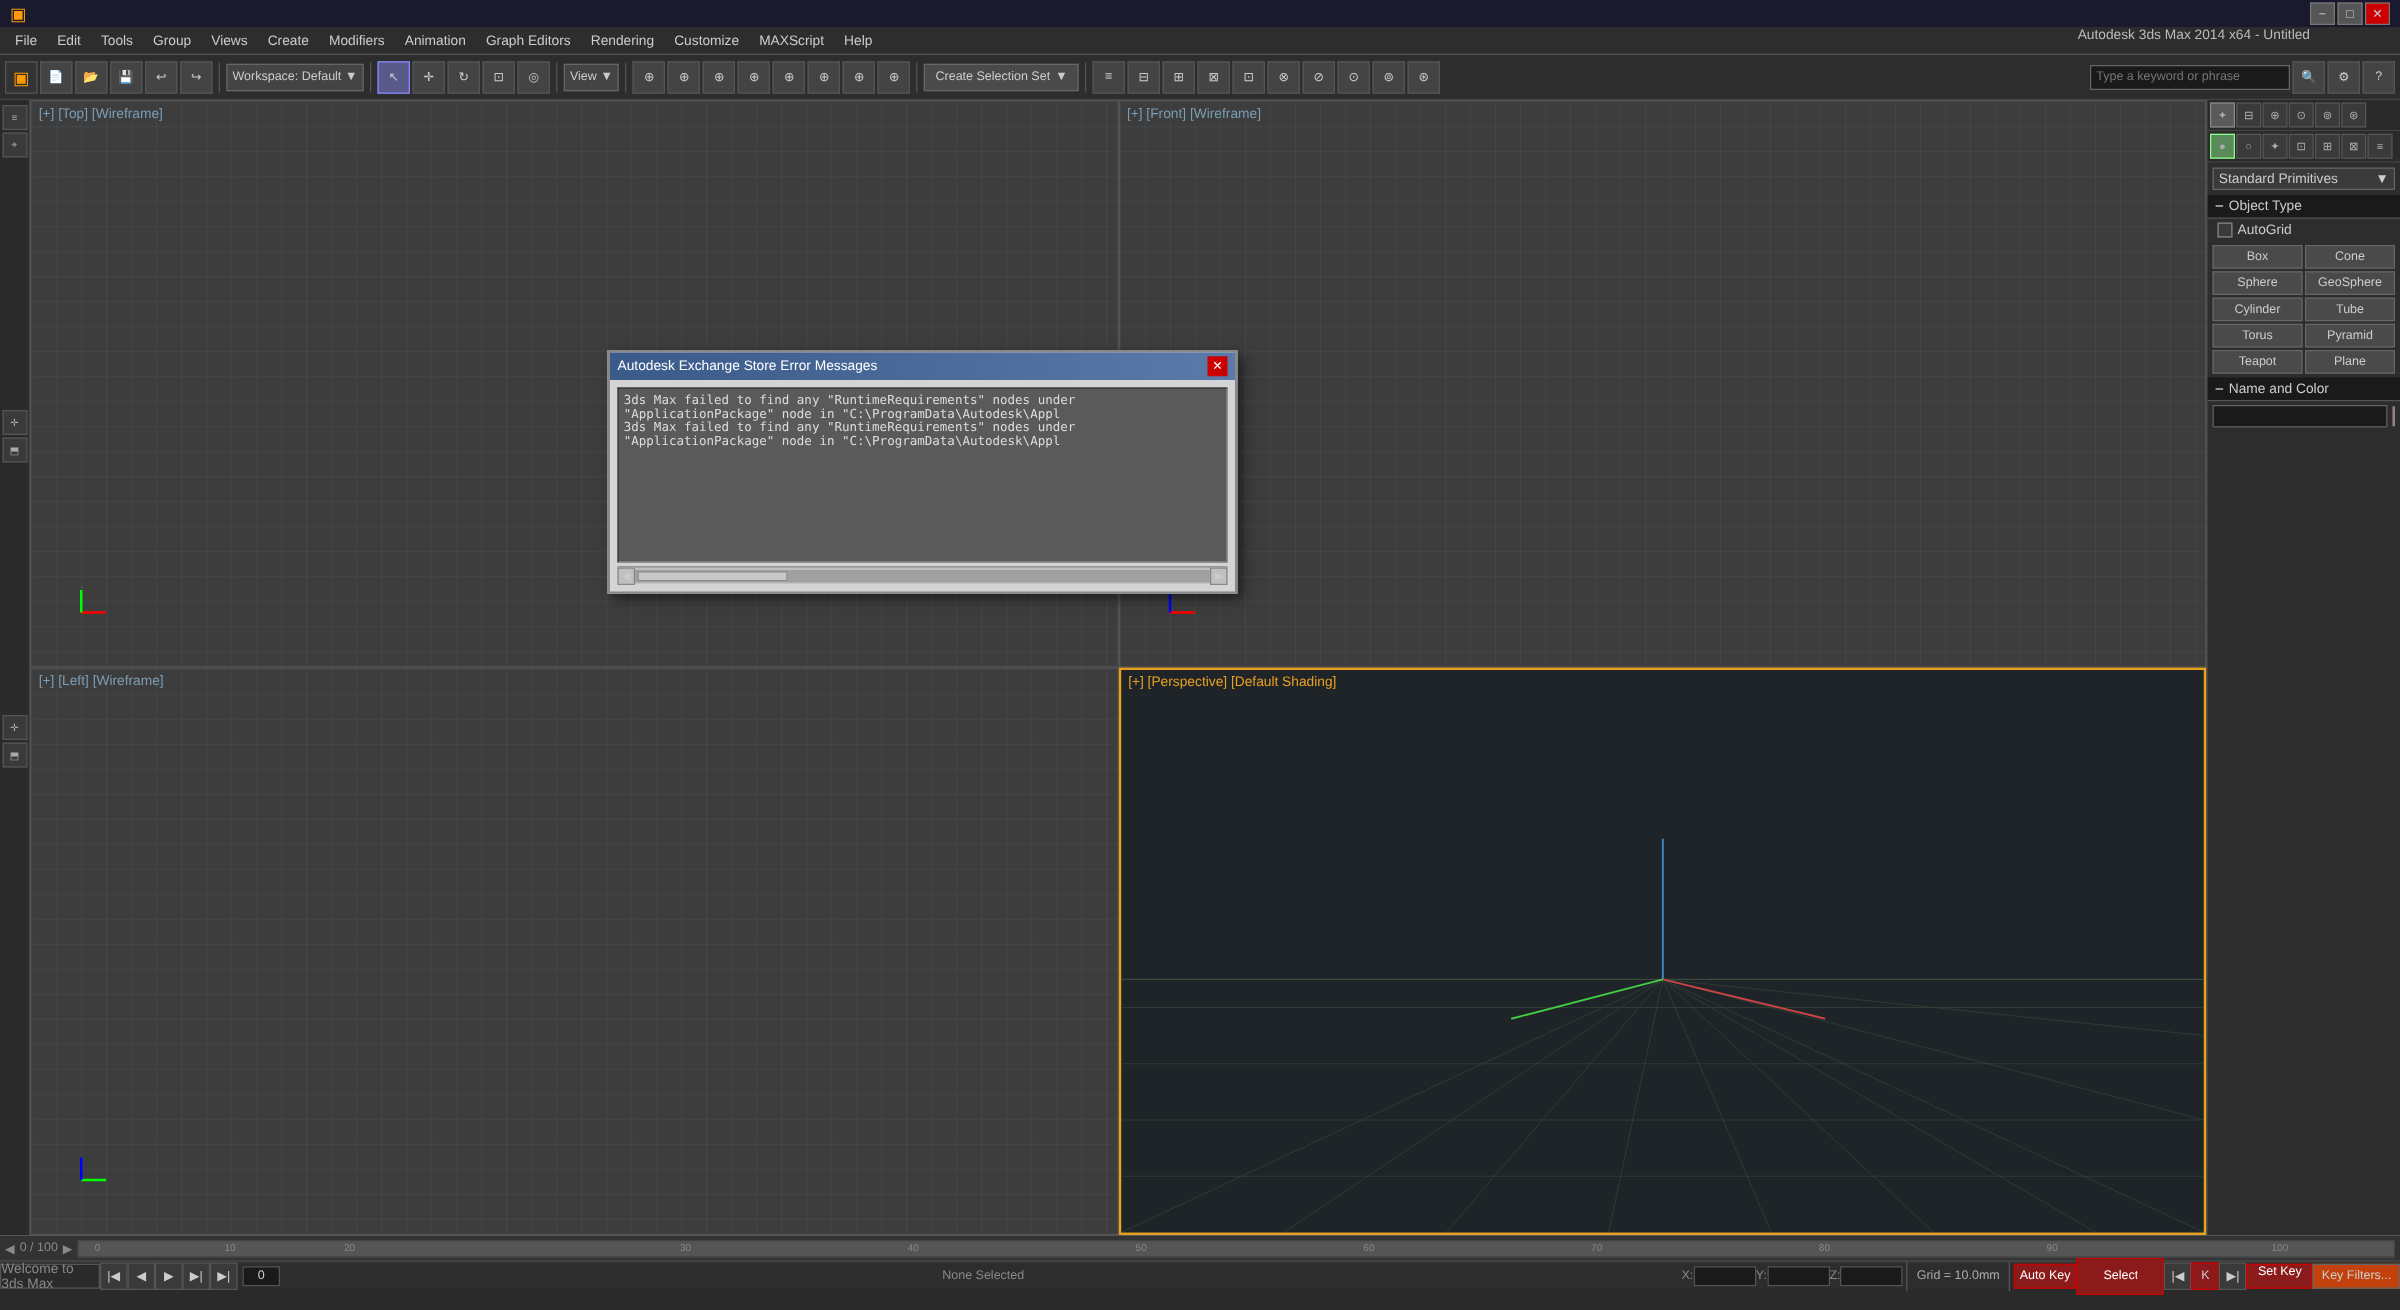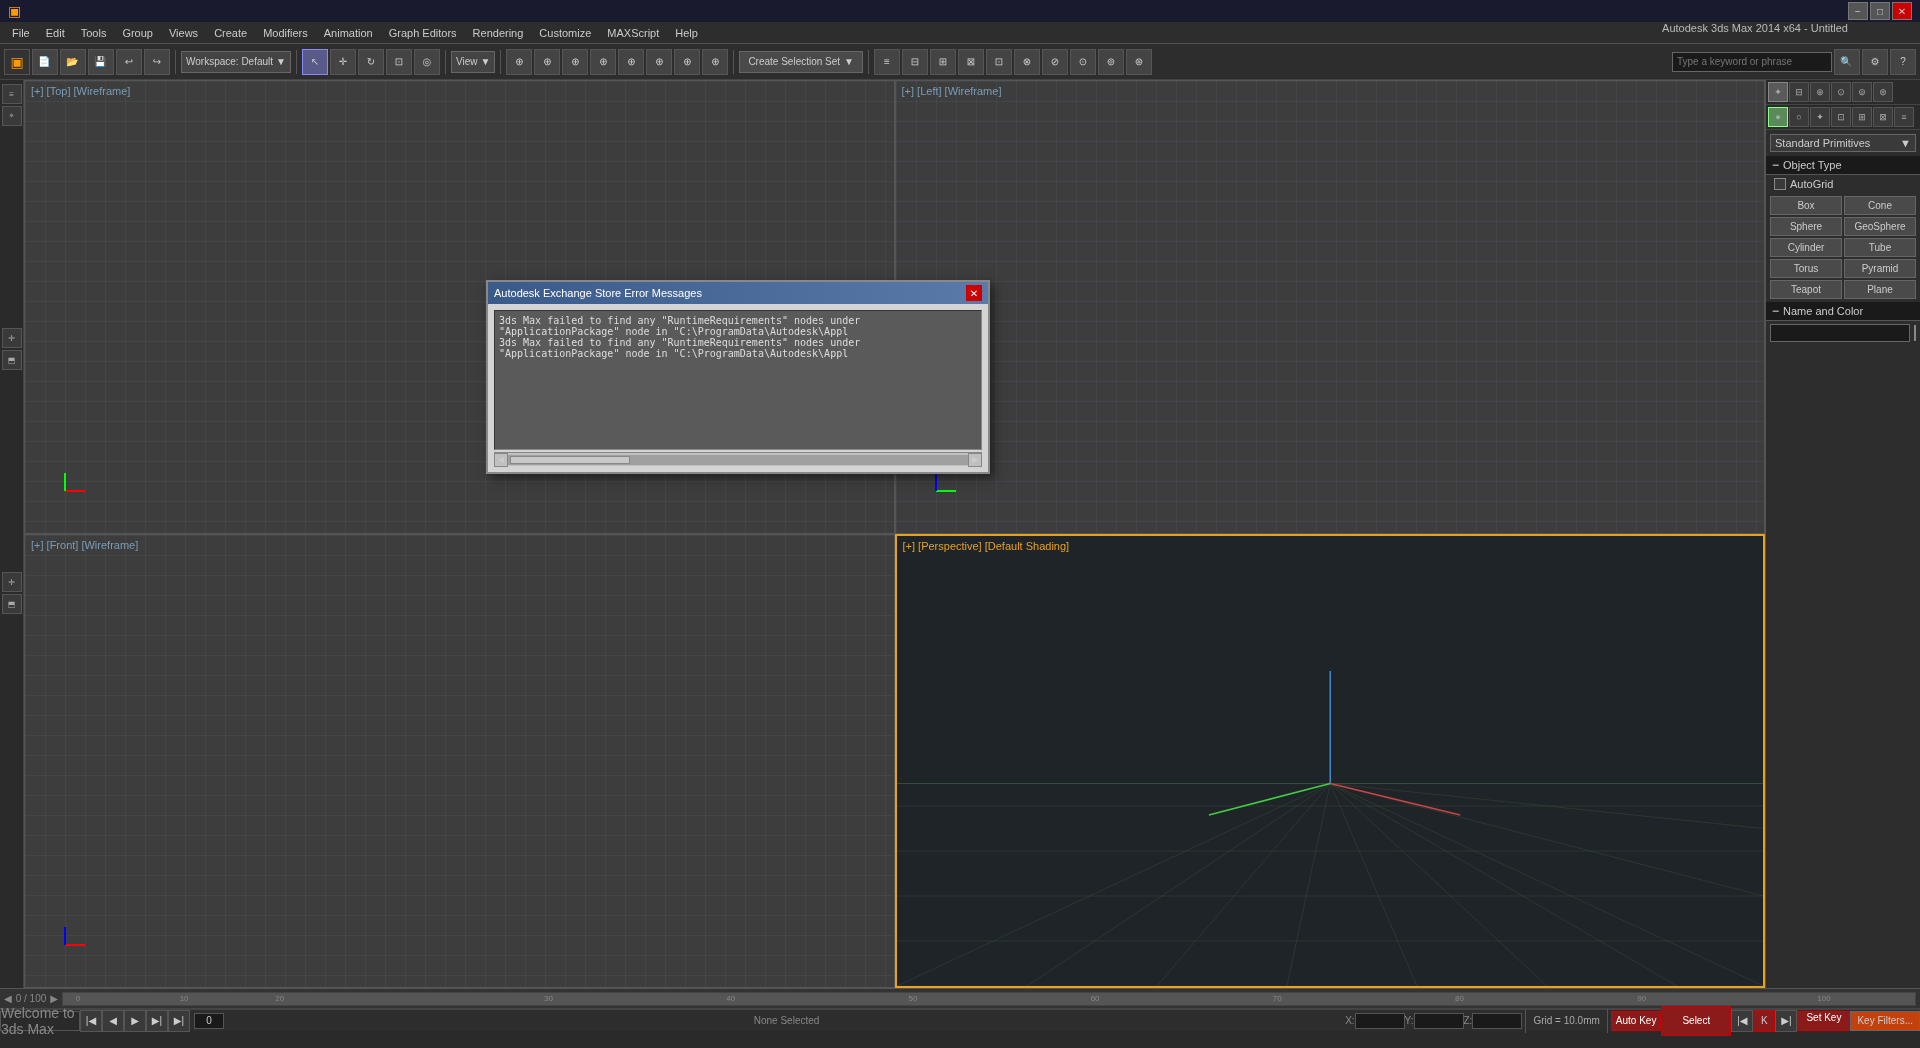--- a/index.html
+++ b/index.html
@@ -645,39 +645,39 @@
           <line x1="20" y1="20" x2="40" y2="20" stroke="#f00" stroke-width="2"></line>
           <line x1="20" y1="20" x2="20" y2="2" stroke="#0f0" stroke-width="2"></line>
           <text x="42" y="24" fill="#f00" font-size="9">X</text>
           <text x="18" y="0" fill="#0f0" font-size="9">Y</text>
         </svg>
       </div>
     </div>
 
     <div class="viewport" style="position:relative;">
       <div class="grid-bg"></div>
+      <div class="viewport-label">[+] [Front] [Wireframe]</div>
+      <div style="position:absolute;bottom:20px;left:20px;">
+        <svg width="40" height="40">
+          <line x1="20" y1="20" x2="40" y2="20" stroke="#f00" stroke-width="2"></line>
+          <line x1="20" y1="20" x2="20" y2="2" stroke="#00f" stroke-width="2"></line>
+          <text x="42" y="24" fill="#f00" font-size="9">X</text>
+          <text x="18" y="0" fill="#00f" font-size="9">Z</text>
+        </svg>
+      </div>
+    </div>
+
+    <div class="viewport" style="position:relative;">
+      <div class="grid-bg"></div>
       <div class="viewport-label">[+] [Left] [Wireframe]</div>
       <div style="position:absolute;bottom:20px;left:20px;">
         <svg width="40" height="40">
           <line x1="20" y1="20" x2="40" y2="20" stroke="#0f0" stroke-width="2"></line>
           <line x1="20" y1="20" x2="20" y2="2" stroke="#00f" stroke-width="2"></line>
           <text x="42" y="24" fill="#0f0" font-size="9">Y</text>
-          <text x="18" y="0" fill="#00f" font-size="9">Z</text>
-        </svg>
-      </div>
-    </div>
-
-    <div class="viewport" style="position:relative;">
-      <div class="grid-bg"></div>
-      <div class="viewport-label">[+] [Front] [Wireframe]</div>
-      <div style="position:absolute;bottom:20px;left:20px;">
-        <svg width="40" height="40">
-          <line x1="20" y1="20" x2="40" y2="20" stroke="#f00" stroke-width="2"></line>
-          <line x1="20" y1="20" x2="20" y2="2" stroke="#00f" stroke-width="2"></line>
-          <text x="42" y="24" fill="#f00" font-size="9">X</text>
           <text x="18" y="0" fill="#00f" font-size="9">Z</text>
         </svg>
       </div>
     </div>
 
     <div class="viewport active" style="position:relative;background:#1e2428;">
 
       <svg style="position:absolute;top:0;left:0;width:100%;height:100%;">
 
         <line x1="0" y1="55%" x2="100%" y2="55%" stroke="#3a4a3a" stroke-width="1"></line>
@@ -786,21 +786,21 @@
         <span style="font-size:8px;color:#888;flex:1;text-align:center;">70</span>
         <span style="font-size:8px;color:#888;flex:1;text-align:center;">80</span>
         <span style="font-size:8px;color:#888;flex:1;text-align:center;">90</span>
         <span style="font-size:8px;color:#888;flex:1;text-align:center;">100</span>
       </div>
     </div>
   </div>
 
   <div id="anim-controls">
 
-    <div style="width:80px;height:20px;background:#2a2a2a;border:1px solid #555;display:flex;align-items:center;justify-content:center;font-size:14px;color:#888;">Welcome to 3ds Max</div>
+    <div style="width:80px;height:20px;background:#2a2a2a;border:1px solid #555;display:flex;align-items:center;justify-content:center;font-size:11px;color:#888;">Welcome to 3ds Max</div>
 
     <div class="anim-btn">|◀</div>
     <div class="anim-btn">◀</div>
     <div class="anim-btn">▶</div>
     <div class="anim-btn">▶|</div>
     <div class="anim-btn">▶|</div>
 
     <div style="display:flex;align-items:center;gap:2px;padding:0 4px;">
       <input type="text" value="0" style="width: 30px; height: 16px; background: rgb(26, 26, 26); border: 1px solid rgb(85, 85, 85); color: rgb(204, 204, 204); font-size: 10px; text-align: center;">
     </div>

